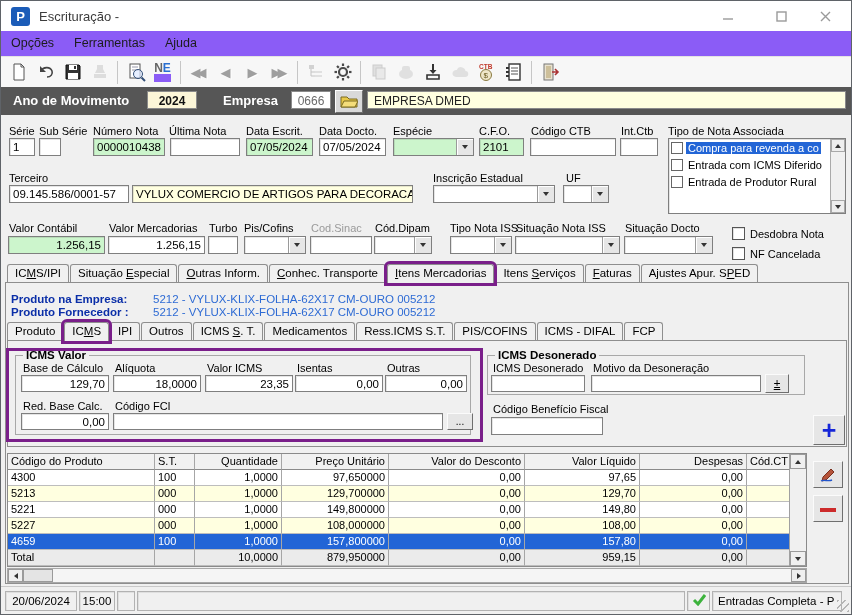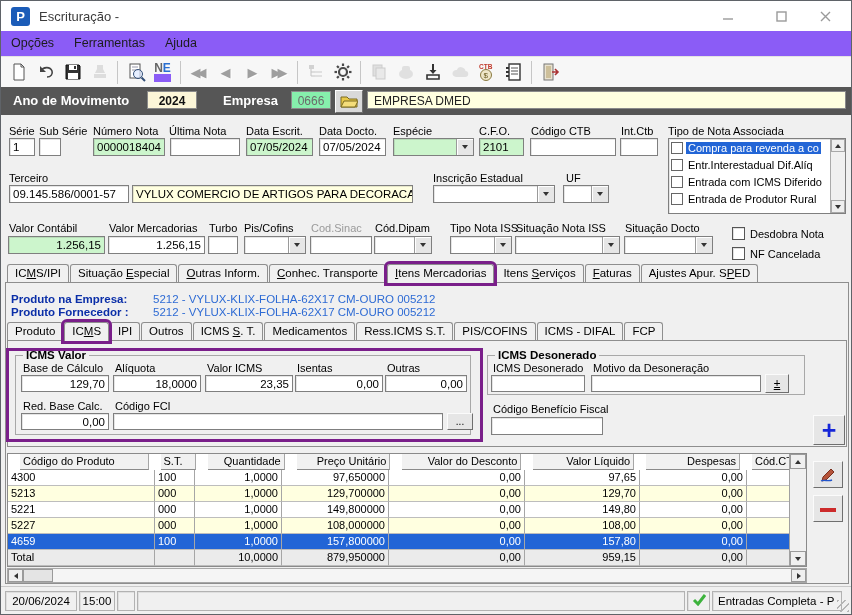--- a/index.html
+++ b/index.html
@@ -26,21 +26,21 @@
   .tsep{width:1px;height:23px;background:#c6c6c6;margin:0 4px;}
   .nav{font-size:13px;color:#9f9f9f;text-shadow:1px 1px 0 #fff;}
   .nav.dbl{letter-spacing:-4px;padding-right:4px;}
   .nfe{font-weight:bold;font-size:12px;line-height:11px;color:#666;border-bottom:8px solid #8b5cf6;}
   .nfe b{color:#2a6fd0;}
   
   .ctxbar{position:absolute;top:86px;left:0;right:0;height:28px;background:#565656;}
   .ctxlbl{position:absolute;top:6px;color:#fff;font-weight:bold;font-size:13px;}
   .ctxfield{position:absolute;top:4px;height:18px;line-height:18px;box-sizing:border-box;border:1px solid #8a8a8a;font-size:12px;}
   .yearbox{left:146px;width:50px;background:#fcf6d8;text-align:center;color:#111;font-weight:bold;}
-  .codebox{left:290px;width:40px;background:#86efac;text-align:center;color:#6b6b6b;}
+  .codebox{left:290px;width:40px;background:#ffffff;text-align:center;color:#6b6b6b;}
   .namebox{left:366px;width:479px;background:var(--yellow);padding-left:6px;color:#222;}
   .folderbtn{position:absolute;left:334px;top:3px;width:26px;height:21px;display:flex;align-items:center;justify-content:center;
              background:#d9d9d9;border:1px solid;border-color:#fdfdfd #6f6f6f #6f6f6f #fdfdfd;}
   
   .lbl{position:absolute;font-size:11px;white-space:nowrap;}
   .lbl.gray{color:#9a9a9a;}
   .inp{position:absolute;height:18px;box-sizing:border-box;background:#fff;border:1px solid #7f7f7f;
        box-shadow:inset 1px 1px 0 rgba(0,0,0,.10);font-size:11.5px;line-height:16px;padding:0 3px;
        white-space:pre;overflow:hidden;}
   .inp.green{background:var(--green);} .inp.yellow{background:var(--yellow);} .inp.right{text-align:right;}
@@ -81,21 +81,21 @@
   .raised{background:#e6e6e6;border:1px solid;border-color:#fbfbfb #6f6f6f #6f6f6f #fbfbfb;box-sizing:border-box;
           display:flex;align-items:center;justify-content:center;}
   .btn-abs{position:absolute;}
   .plusbtn{font-size:25px;font-weight:bold;color:#1626d8;line-height:22px;}
   
   #gridwrap{position:absolute;left:6px;top:452px;width:800px;height:114px;border:1px solid #8a8a8a;
             box-sizing:border-box;background:#fff;}
   .trow{display:flex;height:16px;}
   .tc{box-sizing:border-box;border-right:1px solid #a6a6a6;border-bottom:1px solid #bdbdbd;
       font-size:11px;line-height:15px;padding:0 3px;overflow:hidden;white-space:nowrap;}
-  .thead .tc{background:#f1f1f1;border-bottom:1px solid #8a8a8a;margin-left:12px;}
+  .thead .tc{background:#f1f1f1;border-bottom:1px solid #8a8a8a;}
   .trow.alt .tc{background:var(--yellow);}
   .trow.sel .tc{background:var(--selrow);color:#fff;}
   .trow.total .tc{background:#ebebeb;}
   .vsb{position:absolute;right:0;top:0;bottom:0;width:16px;background:#f0f0f0;border-left:1px solid #a0a0a0;}
   .vsb .sbtn, .hsb .sbtn{background:#efefef;border:1px solid #9a9a9a;box-sizing:border-box;
        display:flex;align-items:center;justify-content:center;}
   .vsb .up{position:absolute;top:0;left:0;right:0;height:15px;}
   .vsb .down{position:absolute;bottom:0;left:0;right:0;height:15px;}
   .hsb{position:absolute;left:6px;top:567px;width:800px;height:15px;background:#f5f5f5;border:1px solid #a8a8a8;box-sizing:border-box;}
   .hsb .left{position:absolute;left:0;top:0;bottom:0;width:15px;}
@@ -290,21 +290,21 @@
   <span class="lbl" style="left:245px;top:124px;">Data Escrit.</span>
   <span class="lbl" style="left:318px;top:124px;">Data Docto.</span>
   <span class="lbl" style="left:392px;top:124px;">Espécie</span>
   <span class="lbl" style="left:478px;top:124px;">C.F.O.</span>
   <span class="lbl" style="left:530px;top:124px;">Código CTB</span>
   <span class="lbl" style="left:620px;top:124px;">Int.Ctb</span>
   <span class="lbl" style="left:667px;top:124px;">Tipo de Nota Associada</span>
 
   <div class="inp" style="left:8px;top:137px;width:26px;">1</div>
   <div class="inp" style="left:38px;top:137px;width:22px;"></div>
-  <div class="inp green" style="left:92px;top:137px;width:72px;">0000018404</div>
+  <div class="inp green" style="left:92px;top:137px;width:72px;">0000010438</div>
   <div class="inp" style="left:169px;top:137px;width:70px;"></div>
   <div class="inp green" style="left:245px;top:137px;width:67px;">07/05/2024</div>
   <div class="inp" style="left:318px;top:137px;width:67px;">07/05/2024</div>
   <div class="inp green combo" style="left:392px;top:137px;width:81px;">
     
     <span class="dbtn"><i class="tri-down"></i></span>
   </div>
   <div class="inp green" style="left:478px;top:137px;width:45px;">2101</div>
   <div class="inp" style="left:529px;top:137px;width:86px;"></div>
   <div class="inp" style="left:619px;top:137px;width:38px;"></div>
@@ -314,24 +314,20 @@
       <span class="sbtn" style="top:0;">
           <i class="tri-up"></i>
         </span>
       <span class="sbtn" style="bottom:0;">
           <i class="tri-down"></i>
         </span>
     </div>
   <div class="lrow">
         <span class="lcb"></span>
         <span class="ltxt sel">Compra para revenda a co</span>
-      </div>
-      <div class="lrow">
-        <span class="lcb"></span>
-        <span class="ltxt">Entr.Interestadual Dif.Alíq</span>
       </div>
       <div class="lrow">
         <span class="lcb"></span>
         <span class="ltxt">Entrada com ICMS Diferido</span>
       </div>
       <div class="lrow">
         <span class="lcb"></span>
         <span class="ltxt">Entrada de Produtor Rural</span>
       </div>
     </div>

